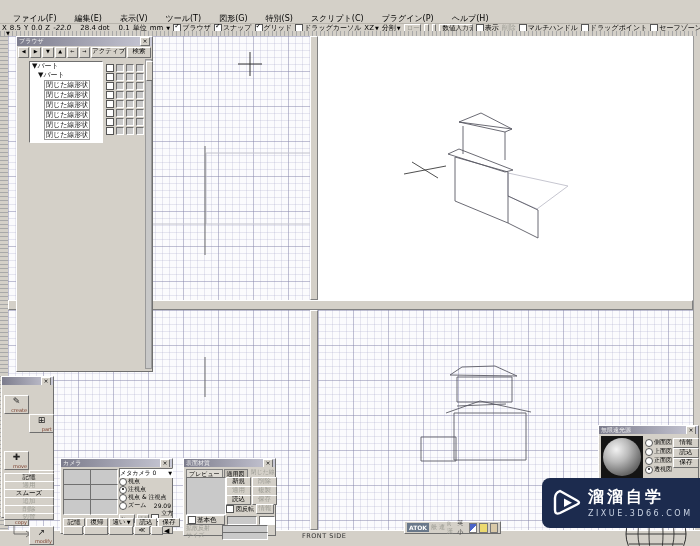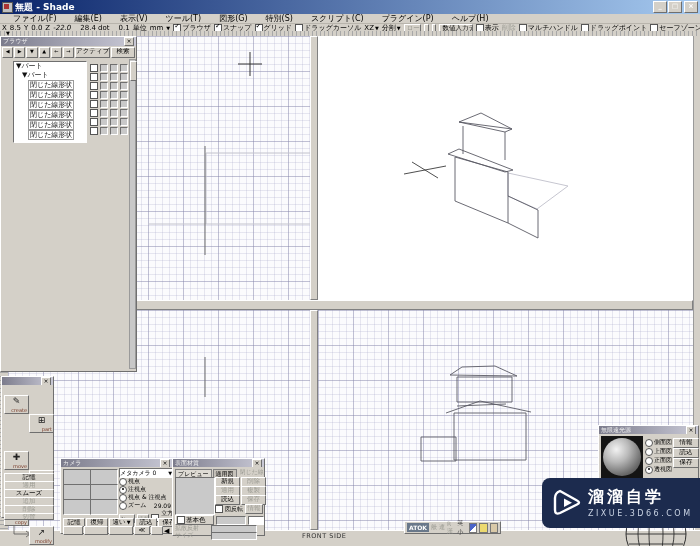--- a/index.html
+++ b/index.html
@@ -41,31 +41,20 @@
   .toolglyph{font-size:9px;line-height:11px;color:#222;}
   .toollabel{position:absolute;right:1px;bottom:0;font-size:5px;color:#7a3c2a;line-height:5px;}
   .ruler-h{background:#d4d0c8;background-image:repeating-linear-gradient(to right,#a8a8a8 0 1px,transparent 1px 4px);}
   .ruler-v{background:#d4d0c8;background-image:repeating-linear-gradient(to bottom,#a8a8a8 0 1px,transparent 1px 4px);}
 </style>
 </head>
 <body>
 
 <div id="app">
 
-  <div class="r titlebar" style="left:0;top:0;width:700px;height:14px;">
-    <span class="r" style="left:2px;top:2px;width:9px;height:9px;background:#c0c0c0;border:1px solid #555;">
-      <span class="r" style="left:1px;top:1px;width:5px;height:5px;background:#a33;"></span>
-    </span>
-    <span style="margin-left:13px;">無題 - Shade</span>
-    <span style="margin-left:auto;display:flex;gap:1px;">
-      <span class="btn" style="width:12px;height:10px;line-height:8px;">_</span>
-      <span class="btn" style="width:12px;height:10px;line-height:8px;">□</span>
-      <span class="btn" style="width:12px;height:10px;line-height:8px;margin-left:1px;">×</span>
-    </span>
-  </div>
 
   <div class="r flexrow" style="left:0;top:14px;width:700px;height:9px;background:#d4d0c8;border-bottom:1px solid #b8b4ac;">
     <span class="menuitem">ファイル(F)</span>
     <span class="menuitem">編集(E)</span>
     <span class="menuitem">表示(V)</span>
     <span class="menuitem">ツール(T)</span>
     <span class="menuitem">図形(G)</span>
     <span class="menuitem">特別(S)</span>
     <span class="menuitem">スクリプト(C)</span>
     <span class="menuitem">プラグイン(P)</span>
@@ -169,21 +158,21 @@
       <path d="M450,375 L462,367 L495,366 L517,376 M450,375 L517,376
                M457,377 L512,377 L512,402 L457,402 L457,377
                M446,413 L480,401 L531,412 M457,406 L506,404
                M454,413 L526,413 L526,460 L454,460 L454,413
                M421,437 L456,437 L456,461 L421,461 L421,437" fill="none" stroke="#5a5a64" stroke-width="0.9"></path>
 
       <path d="M14,518 L14,534 L30,534 M14,518 L11,522 M14,518 L17,522 M30,534 L26,531 M30,534 L26,537" fill="none" stroke="#555" stroke-width="0.8"></path>
     </svg>
   </div>
 
-  <div class="r bevout" style="left:0;top:36px;width:137px;height:336px;z-index:5;box-sizing:border-box;">
+  <div class="r bevout" style="left:16px;top:36px;width:137px;height:336px;z-index:5;box-sizing:border-box;">
     <div class="ptitle" style="width:100%;height:9px;">
       <span>ブラウザ</span>
       <span class="xbtn">×</span>
     </div>
     <div class="flexrow" style="height:11px;gap:1px;padding:1px;">
       <span class="btn" style="width:10px;height:9px;font-size:5px;">◀</span>
       <span class="btn" style="width:10px;height:9px;font-size:5px;">▶</span>
       <span class="btn" style="width:10px;height:9px;font-size:5px;">▼</span>
       <span class="btn" style="width:10px;height:9px;font-size:5px;">▲</span>
       <span class="btn" style="width:10px;height:9px;font-size:5px;">←</span>
@@ -345,21 +334,21 @@
     <div class="r flexrow" style="left:2px;top:67px;gap:1px;">
       <span class="btn dis" style="width:18px;height:7px;"></span>
       <span class="btn dis" style="width:22px;height:7px;"></span>
       <span class="btn dis" style="width:22px;height:7px;"></span>
       <span class="btn" style="width:14px;height:7px;">≪</span>
       <span class="btn dis" style="width:10px;height:7px;"></span>
       <span style="font-size:7px;">◀</span>
     </div>
   </div>
 
-  <div class="r bevout" style="left:172px;top:458px;width:93px;height:78px;z-index:6;box-sizing:border-box;">
+  <div class="r bevout" style="left:183px;top:458px;width:93px;height:78px;z-index:6;box-sizing:border-box;">
     <div class="ptitle" style="width:100%;height:8px;">
       <span>表面材質</span>
       <span class="xbtn">×</span>
     </div>
     <div class="r flexrow" style="left:2px;top:9px;gap:1px;width:89px;">
       <span class="tab active">プレビュー</span>
       <span class="tab">適用図</span>
       <span class="dis" style="font-size:6px;margin-left:2px;overflow:hidden;white-space:nowrap;">閉じた線形状</span>
     </div>
     <div class="r sunk" style="left:2px;top:18px;width:38px;height:36px;"></div>

